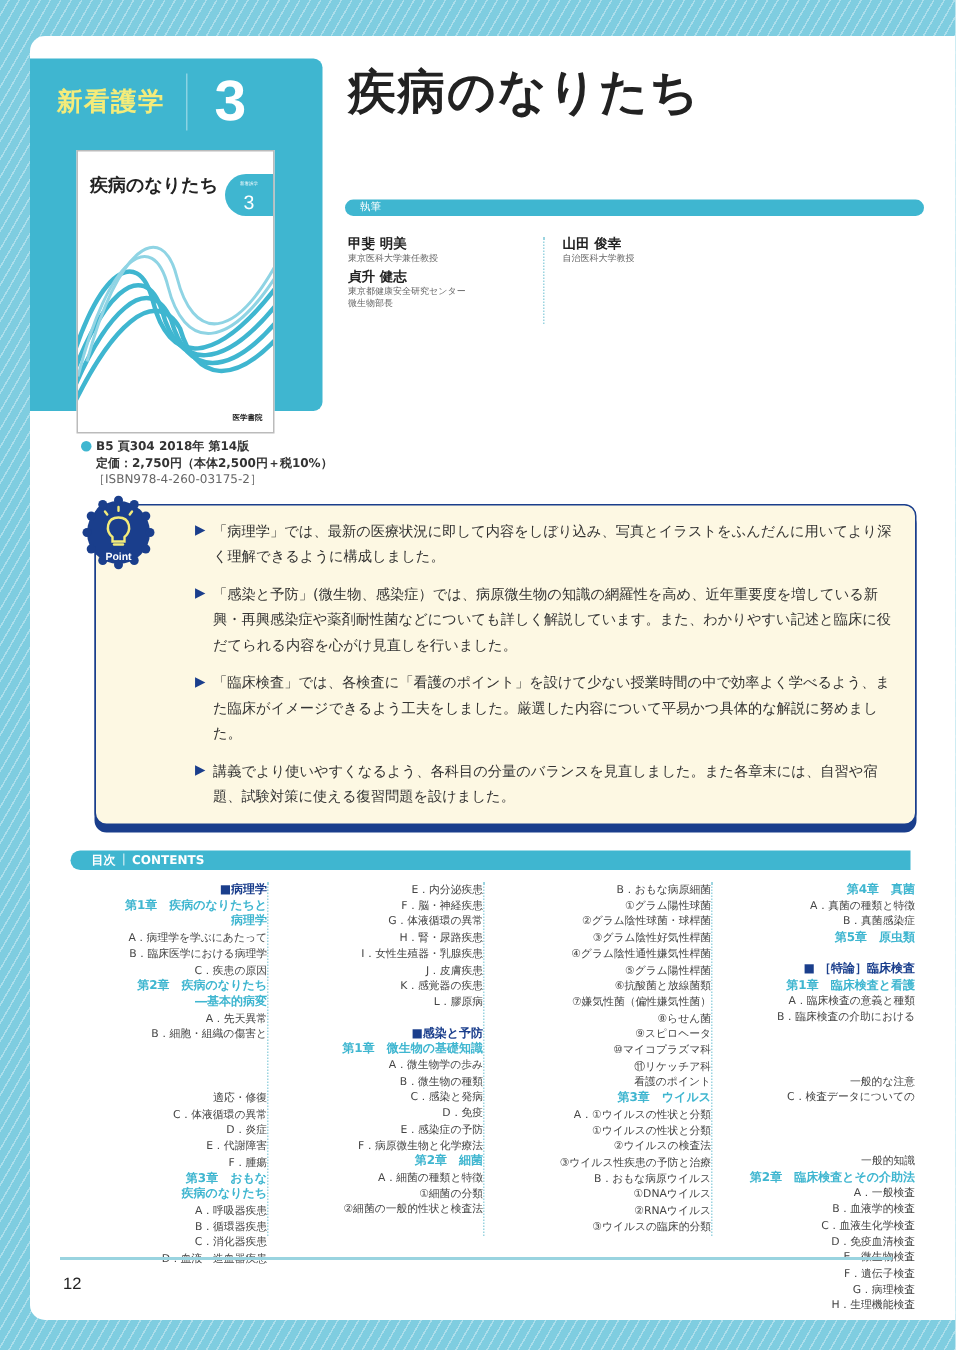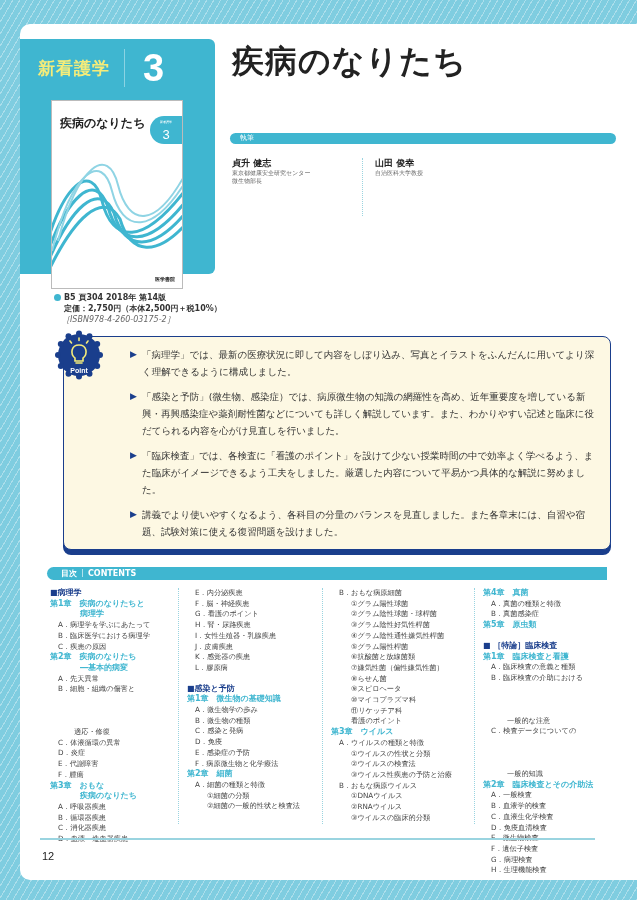--- a/index.html
+++ b/index.html
@@ -30,21 +30,21 @@
   .cover-title { position: absolute; left: 8px; top: 14px; font-size: 12px; font-weight: bold; color: #222; }
   .cover-badge { position: absolute; right: 0; top: 15px; width: 32px; height: 28px; background: #3fb6d0; border-radius: 14px 0 0 14px; color: #fff; text-align: center; }
   .cover-badge .mini { font-size: 3px; display: block; margin-top: 4px; }
   .cover-badge .n { font-size: 13px; font-family: "Liberation Sans", sans-serif; line-height: 14px; }
   .cover-pub { position: absolute; right: 7px; bottom: 6px; font-size: 5px; font-weight: bold; color: #222; }
   .cover svg { position: absolute; left: 0; top: 40px; }
   .book-info { position: absolute; left: 54px; top: 292px; font-size: 8px; line-height: 11px; color: #333; }
   .book-info .dot { display: inline-block; width: 7px; height: 7px; border-radius: 50%; background: #3fb6d0; margin-right: 3px; vertical-align: -1px; }
   .book-info .l1 { font-weight: bold; }
   .book-info .l2 { font-weight: bold; padding-left: 10px; }
-  .book-info .l3 { color: #666; padding-left: 8px; font-style: italic; }
+  .book-info .l3 { color: #666; padding-left: 8px; }
   .main-title { position: absolute; left: 232px; top: 40px; font-size: 32px; font-weight: bold; color: #222; letter-spacing: 1px; }
   .authors-label {
     position: absolute; left: 230px; top: 133px; width: 386px; height: 11px;
     background: #3fb6d0; border-radius: 6px; color: #fff; font-size: 7px; font-weight: normal; padding-left: 10px; line-height: 11px;
   }
   .authors { position: absolute; left: 232px; top: 158px; width: 370px; display: flex; }
   .author-col { width: 130px; padding-right: 6px; }
   .author-col.mid { border-left: 1px dotted #9ad4e0; padding-left: 12px; width: 132px; }
   .author-col.last { border-left: 1px dotted #9ad4e0; padding-left: 12px; width: 110px; height: 58px; }
   .author { margin-bottom: 3px; }
@@ -58,21 +58,21 @@
   .point-badge { position: absolute; left: 54px; top: 330px; width: 50px; height: 50px; }
   .point-list { position: absolute; left: 130px; top: 346px; width: 470px; }
   .point-item { display: flex; font-size: 9.5px; line-height: 17px; color: #333; margin-bottom: 8px; }
   .point-item .tri { color: #1a3e8c; font-size: 9px; width: 12px; flex-shrink: 0; line-height: 17px; }
   .toc-header {
     position: absolute; left: 47px; top: 567px; width: 560px; height: 13px;
     background: #3fb6d0; border-radius: 7px 0 0 7px; color: #fff; font-size: 8px; font-weight: bold; line-height: 13px; padding-left: 14px;
   }
   .toc-header .sep { display: inline-block; width: 1px; height: 8px; background: rgba(255,255,255,0.6); margin: 0 5px; vertical-align: -1px; }
   .toc { position: absolute; left: 50px; top: 588px; width: 560px; height: 236px; display: flex; }
-  .toc-col { font-size: 7.2px; line-height: 10.7px; color: #444; }
+  .toc-col { font-size: 7.2px; line-height: 10.7px; color: #444; text-align: right; }
   .toc-col.c1 { width: 128px; }
   .toc-col.c2 { width: 144px; border-left: 1px dotted #9ad4e0; padding-left: 8px; }
   .toc-col.c3 { width: 152px; border-left: 1px dotted #9ad4e0; padding-left: 8px; }
   .toc-col.c4 { width: 136px; border-left: 1px dotted #9ad4e0; padding-left: 8px; }
   .t-part { color: #1a3e8c; font-weight: bold; font-size: 8px; }
   .t-part::before { content: "■"; }
   .t-chap { color: #3fb6d0; font-weight: bold; font-size: 8px; }
   .t-chap2 { color: #3fb6d0; font-weight: bold; font-size: 8px; padding-left: 30px; }
   .t-sec { padding-left: 8px; }
   .t-sec2 { padding-left: 24px; margin-top: 32px; }
@@ -117,20 +117,24 @@
   <div class="l1"><span class="dot"></span><span>B5  頁304  2018年  第14版</span></div>
   <div class="l2">定価：2,750円（本体2,500円＋税10%）</div>
   <div class="l3">［ISBN978-4-260-03175-2］</div>
 </div>
 
 <h1 class="main-title">疾病のなりたち</h1>
 
 <div class="authors-label">執筆</div>
 <div class="authors">
   <div class="author-col">
+    <div class="author">
+      <div class="author-name">甲斐 明美</div>
+      <div class="author-aff">東京医科大学兼任教授</div>
+    </div>
     <div class="author">
       <div class="author-name">貞升 健志</div>
       <div class="author-aff" style="white-space:pre-line">東京都健康安全研究センター
 微生物部長</div>
     </div>
   </div>
   <div class="author-col last">
     <div class="author">
       <div class="author-name">山田 俊幸</div>
       <div class="author-aff">自治医科大学教授</div>
@@ -210,21 +214,21 @@
       <div class="t-chap">第3章　おもな</div>
       <div class="t-chap2">疾病のなりたち</div>
       <div class="t-sec">A．呼吸器疾患</div>
       <div class="t-sec">B．循環器疾患</div>
       <div class="t-sec">C．消化器疾患</div>
       <div class="t-sec">D．血液・造血器疾患</div>
     </div>
   <div class="toc-col c2">
       <div class="t-sec">E．内分泌疾患</div>
       <div class="t-sec">F．脳・神経疾患</div>
-      <div class="t-sec">G．看護のポイント</div>
+      <div class="t-sec">G．体液循環の異常</div>
       <div class="t-sec">H．腎・尿路疾患</div>
       <div class="t-sec">I．女性生殖器・乳腺疾患</div>
       <div class="t-sec">J．皮膚疾患</div>
       <div class="t-sec">K．感覚器の疾患</div>
       <div class="t-sec">L．膠原病</div>
       <div class="gap"></div>
       <div class="t-part">感染と予防</div>
       <div class="t-chap">第1章　微生物の基礎知識</div>
       <div class="t-sec">A．微生物学の歩み</div>
       <div class="t-sec">B．微生物の種類</div>
@@ -245,21 +249,21 @@
       <div class="t-sub">④グラム陰性通性嫌気性桿菌</div>
       <div class="t-sub">⑤グラム陽性桿菌</div>
       <div class="t-sub">⑥抗酸菌と放線菌類</div>
       <div class="t-sub">⑦嫌気性菌（偏性嫌気性菌）</div>
       <div class="t-sub">⑧らせん菌</div>
       <div class="t-sub">⑨スピロヘータ</div>
       <div class="t-sub">⑩マイコプラズマ科</div>
       <div class="t-sub">⑪リケッチア科</div>
       <div class="t-sub">看護のポイント</div>
       <div class="t-chap">第3章　ウイルス</div>
-      <div class="t-sec">A．ウイルスの種類と特徴</div>
+      <div class="t-sec">A．①ウイルスの性状と分類</div>
       <div class="t-sub">①ウイルスの性状と分類</div>
       <div class="t-sub">②ウイルスの検査法</div>
       <div class="t-sub">③ウイルス性疾患の予防と治療</div>
       <div class="t-sec">B．おもな病原ウイルス</div>
       <div class="t-sub">①DNAウイルス</div>
       <div class="t-sub">②RNAウイルス</div>
       <div class="t-sub">③ウイルスの臨床的分類</div>
     </div>
   <div class="toc-col c4">
       <div class="t-chap">第4章　真菌</div>

